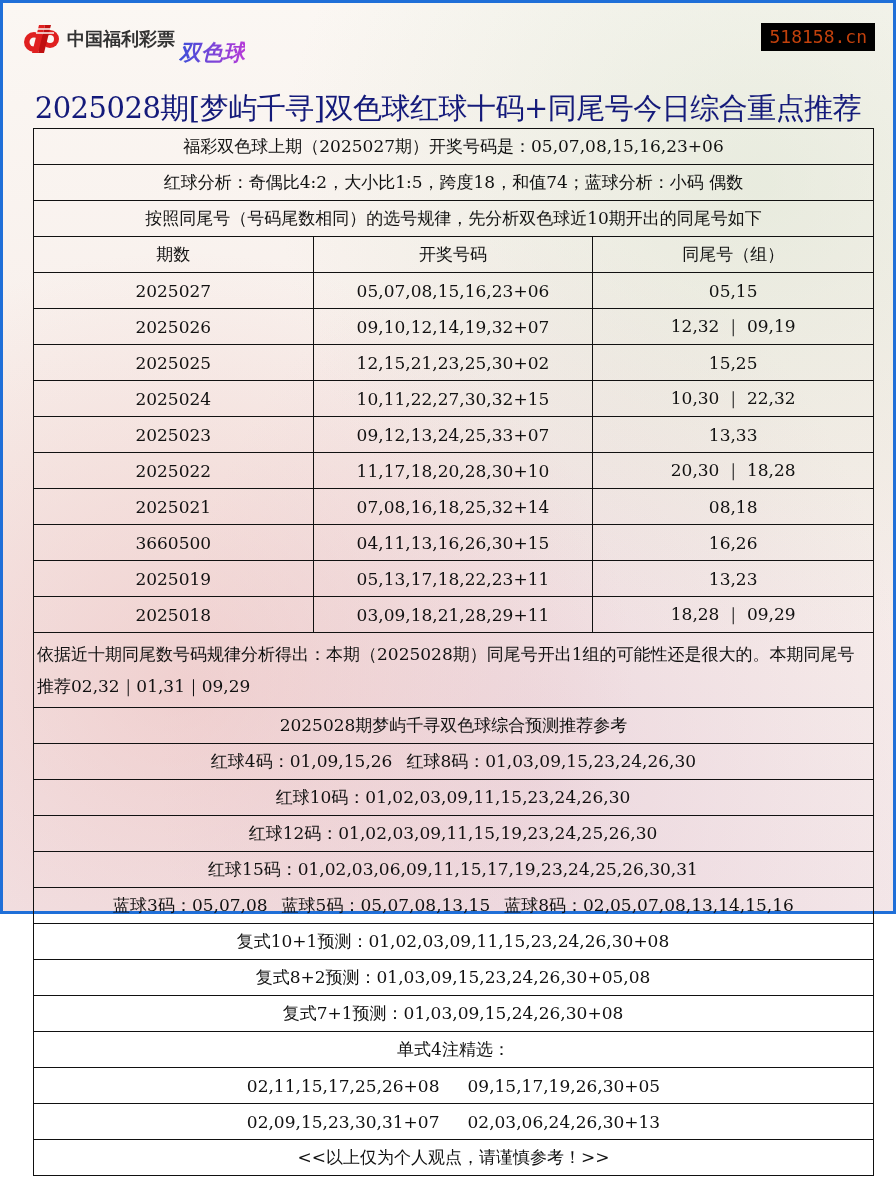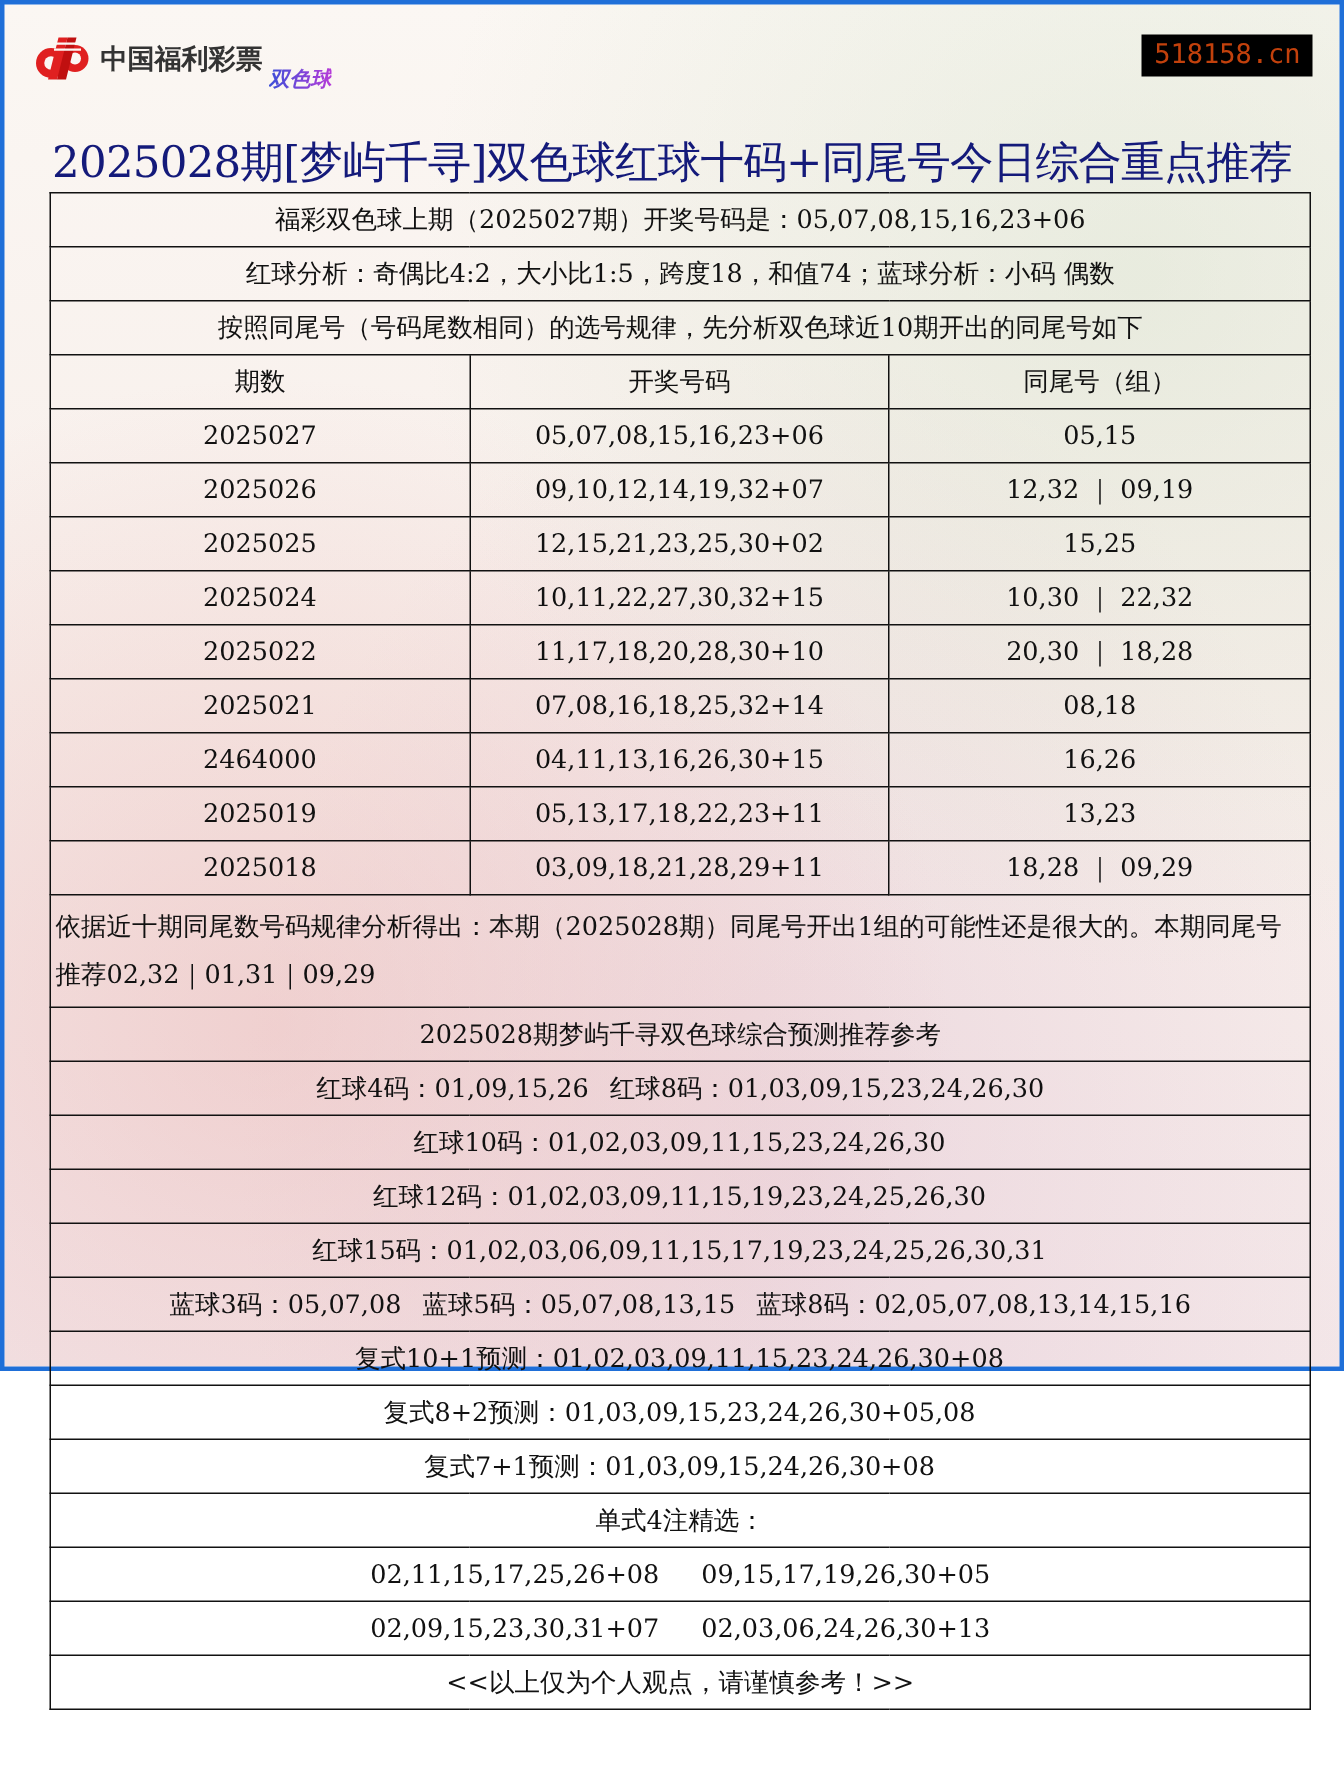--- a/index.html
+++ b/index.html
@@ -21,21 +21,21 @@
     position: absolute; left: 18px; top: 20px; height: 32px;
     display: flex; align-items: center; gap: 4px;
   }
   .logo-mark { width: 42px; height: 32px; }
   .logo-text-a {
     font-family: "DejaVu Sans", "Liberation Sans", sans-serif;
     font-size: 18px; font-weight: bold; color: #333; letter-spacing: 0px;
   }
   .logo-text-b {
     font-family: Liberation Mono, monospace;
-    font-size: 14px; font-weight: bold; font-style: italic;
+    font-size: 22px; font-weight: bold; font-style: italic;
     background: linear-gradient(90deg, #3b4fd8, #b63bd8);
     -webkit-background-clip: text; background-clip: text; color: transparent; margin-top: 28px;
   }
   .site-badge {
     position: absolute; right: 18px; top: 20px;
     background: #000; color: #c2410c;
     font-family: "DejaVu Sans Mono", "Liberation Mono", monospace;
     font-size: 18px; padding: 3px 8px; line-height: 22px;
   }
   .page-title {
@@ -116,31 +116,36 @@
         <td>2025025</td>
         <td>12,15,21,23,25,30+02</td>
         <td>15,25</td>
       </tr>
       <tr>
         <td>2025024</td>
         <td>10,11,22,27,30,32+15</td>
         <td>10,30 ｜ 22,32</td>
       </tr>
       <tr>
+        <td>2025023</td>
+        <td>09,12,13,24,25,33+07</td>
+        <td>13,33</td>
+      </tr>
+      <tr>
         <td>2025022</td>
         <td>11,17,18,20,28,30+10</td>
         <td>20,30 ｜ 18,28</td>
       </tr>
       <tr>
         <td>2025021</td>
         <td>07,08,16,18,25,32+14</td>
         <td>08,18</td>
       </tr>
       <tr>
-        <td>2464000</td>
+        <td>3660500</td>
         <td>04,11,13,16,26,30+15</td>
         <td>16,26</td>
       </tr>
       <tr>
         <td>2025019</td>
         <td>05,13,17,18,22,23+11</td>
         <td>13,23</td>
       </tr>
       <tr>
         <td>2025018</td>

